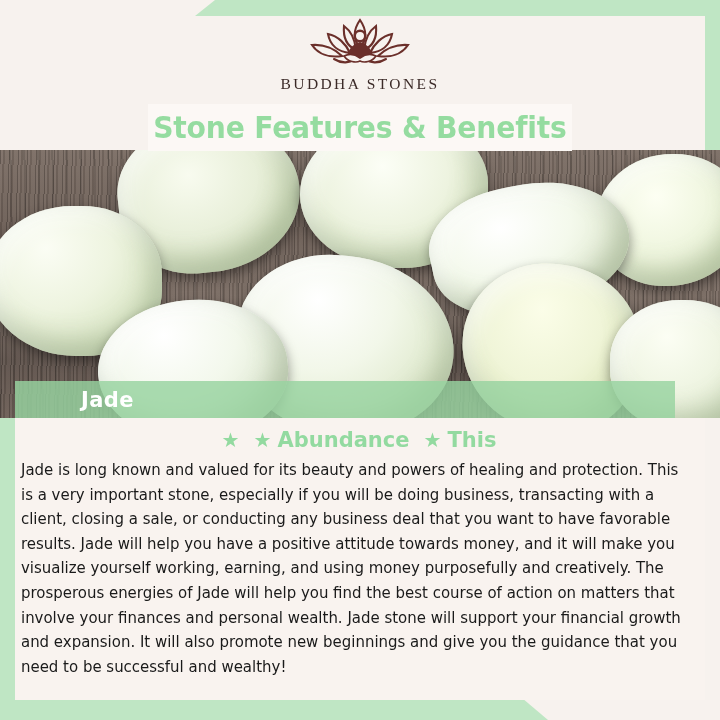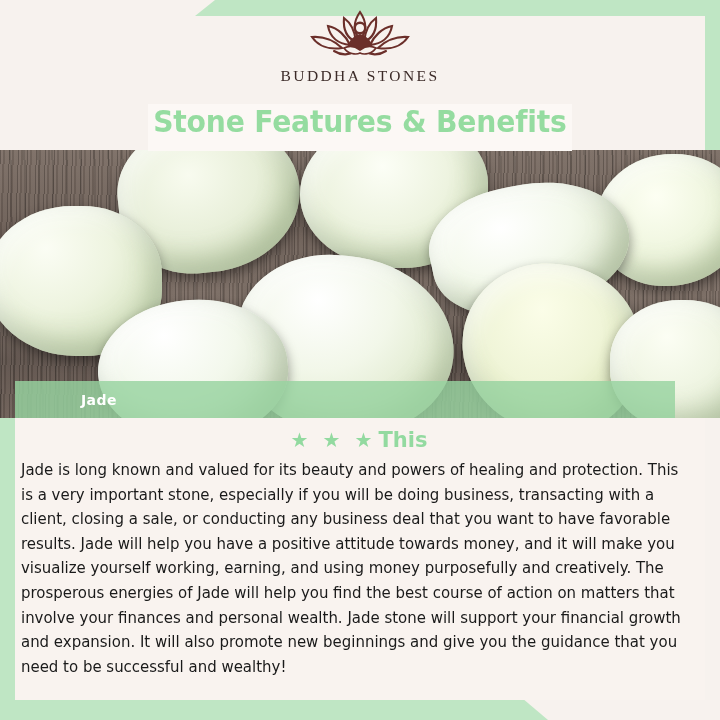--- a/index.html
+++ b/index.html
@@ -28,36 +28,36 @@
   }
   .frame-bottom {
     position:absolute; left:0; bottom:0; width:720px; height:22px;
     background:#bfe6c4;
     clip-path:polygon(0 0, 522px 0, 548px 22px, 0 22px);
     z-index:1;
   }
 
   
   .logo-wrap {
-    position:absolute; left:0; top:6px; width:720px; height:92px;
+    position:absolute; left:0; top:14px; width:720px; height:92px;
     display:flex; flex-direction:column; align-items:center; justify-content:flex-start;
     z-index:3;
   }
   .logo-mark { width:132px; height:60px; display:block; }
   .logo-text {
     font-family:"Liberation Serif", serif;
     font-size:15.5px; letter-spacing:2.4px; color:#3b2a27;
     margin-top:1px;
   }
 
   
   .title-banner {
     position:absolute; left:148px; top:104px; width:424px; height:47px;
     background:#fcf8f5;
-    display:flex; align-items:flex-start; justify-content:center;
+    display:flex; align-items:center; justify-content:center;
     z-index:4;
   }
   .title-text {
     font-family:"DejaVu Sans", sans-serif;
     font-weight:bold;
     font-size:30px;
     color:#95dca0;
     letter-spacing:-0.2px;
     white-space:nowrap;
     transform:scaleX(0.94);
@@ -119,21 +119,21 @@
 
   
   .jade-bar {
     position:absolute; left:15px; top:381px; width:660px; height:37px;
     background:rgba(151,211,160,.82);
     display:flex; align-items:center;
     z-index:5;
   }
   .jade-label {
     font-family:"DejaVu Sans", sans-serif;
-    font-weight:bold; font-size:14px; color:#ffffff;
+    font-weight:bold; font-size:21px; color:#ffffff;
     margin-left:66px; letter-spacing:0.4px;
   }
 
   
   .content {
     position:absolute; left:15px; top:418px; width:690px; height:282px;
     background:#f9f3ef;
     z-index:3;
     padding:6px 6px 0 4px;
   }
@@ -206,20 +206,21 @@
   <span class="jade-label">Jade</span>
 </div>
 
 <div class="content">
   <div class="benefits">
     <span class="benefit">
       <span class="star">★</span>
     </span>
     <span class="benefit">
       <span class="star">★</span>
+      <span>Abundance</span>
     </span>
     <span class="benefit">
       <span class="star">★</span>
       <span>This</span>
     </span>
   </div>
   <p class="body-text">Jade is long known and valued for its beauty and powers of healing and protection. This is a very important stone, especially if you will be doing business, transacting with a client, closing a sale, or conducting any business deal that you want to have favorable results. Jade will help you have a positive attitude towards money, and it will make you visualize yourself working, earning, and using money purposefully and creatively. The prosperous energies of Jade will help you find the best course of action on matters that involve your finances and personal wealth. Jade stone will support your financial growth and expansion. It will also promote new beginnings and give you the guidance that you need to be successful and wealthy!</p>
 </div>
 
 </body></html>

